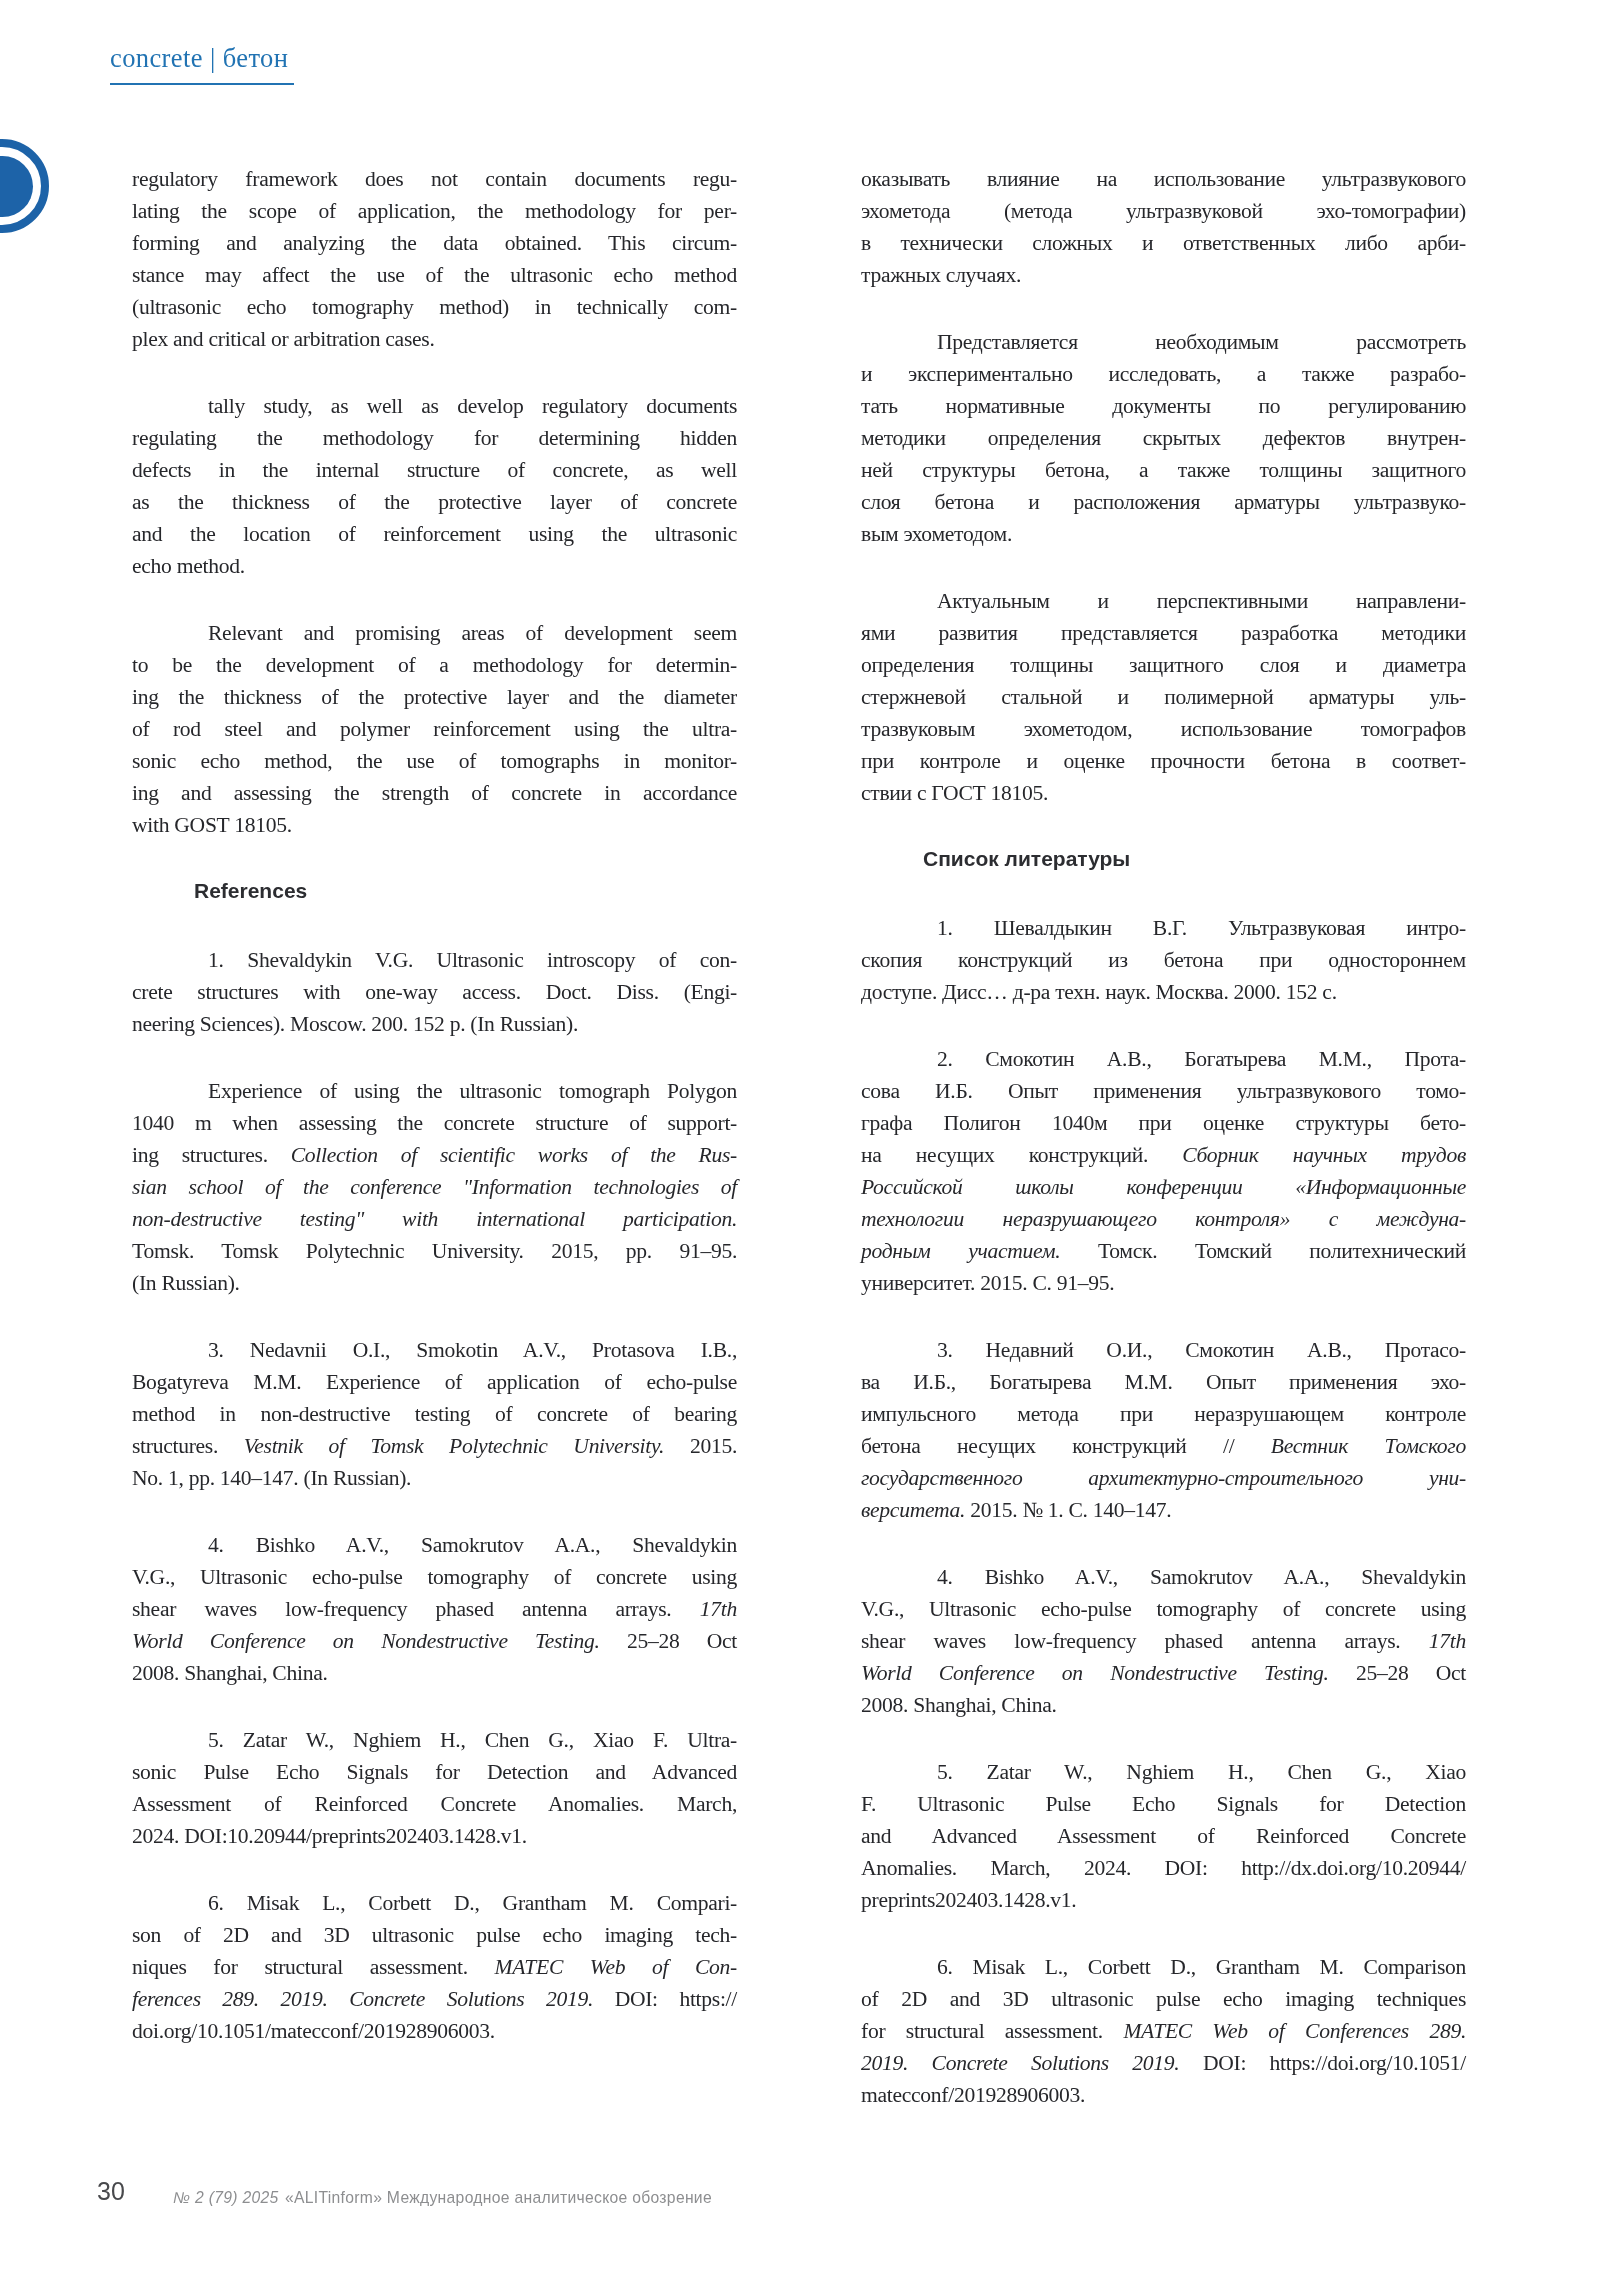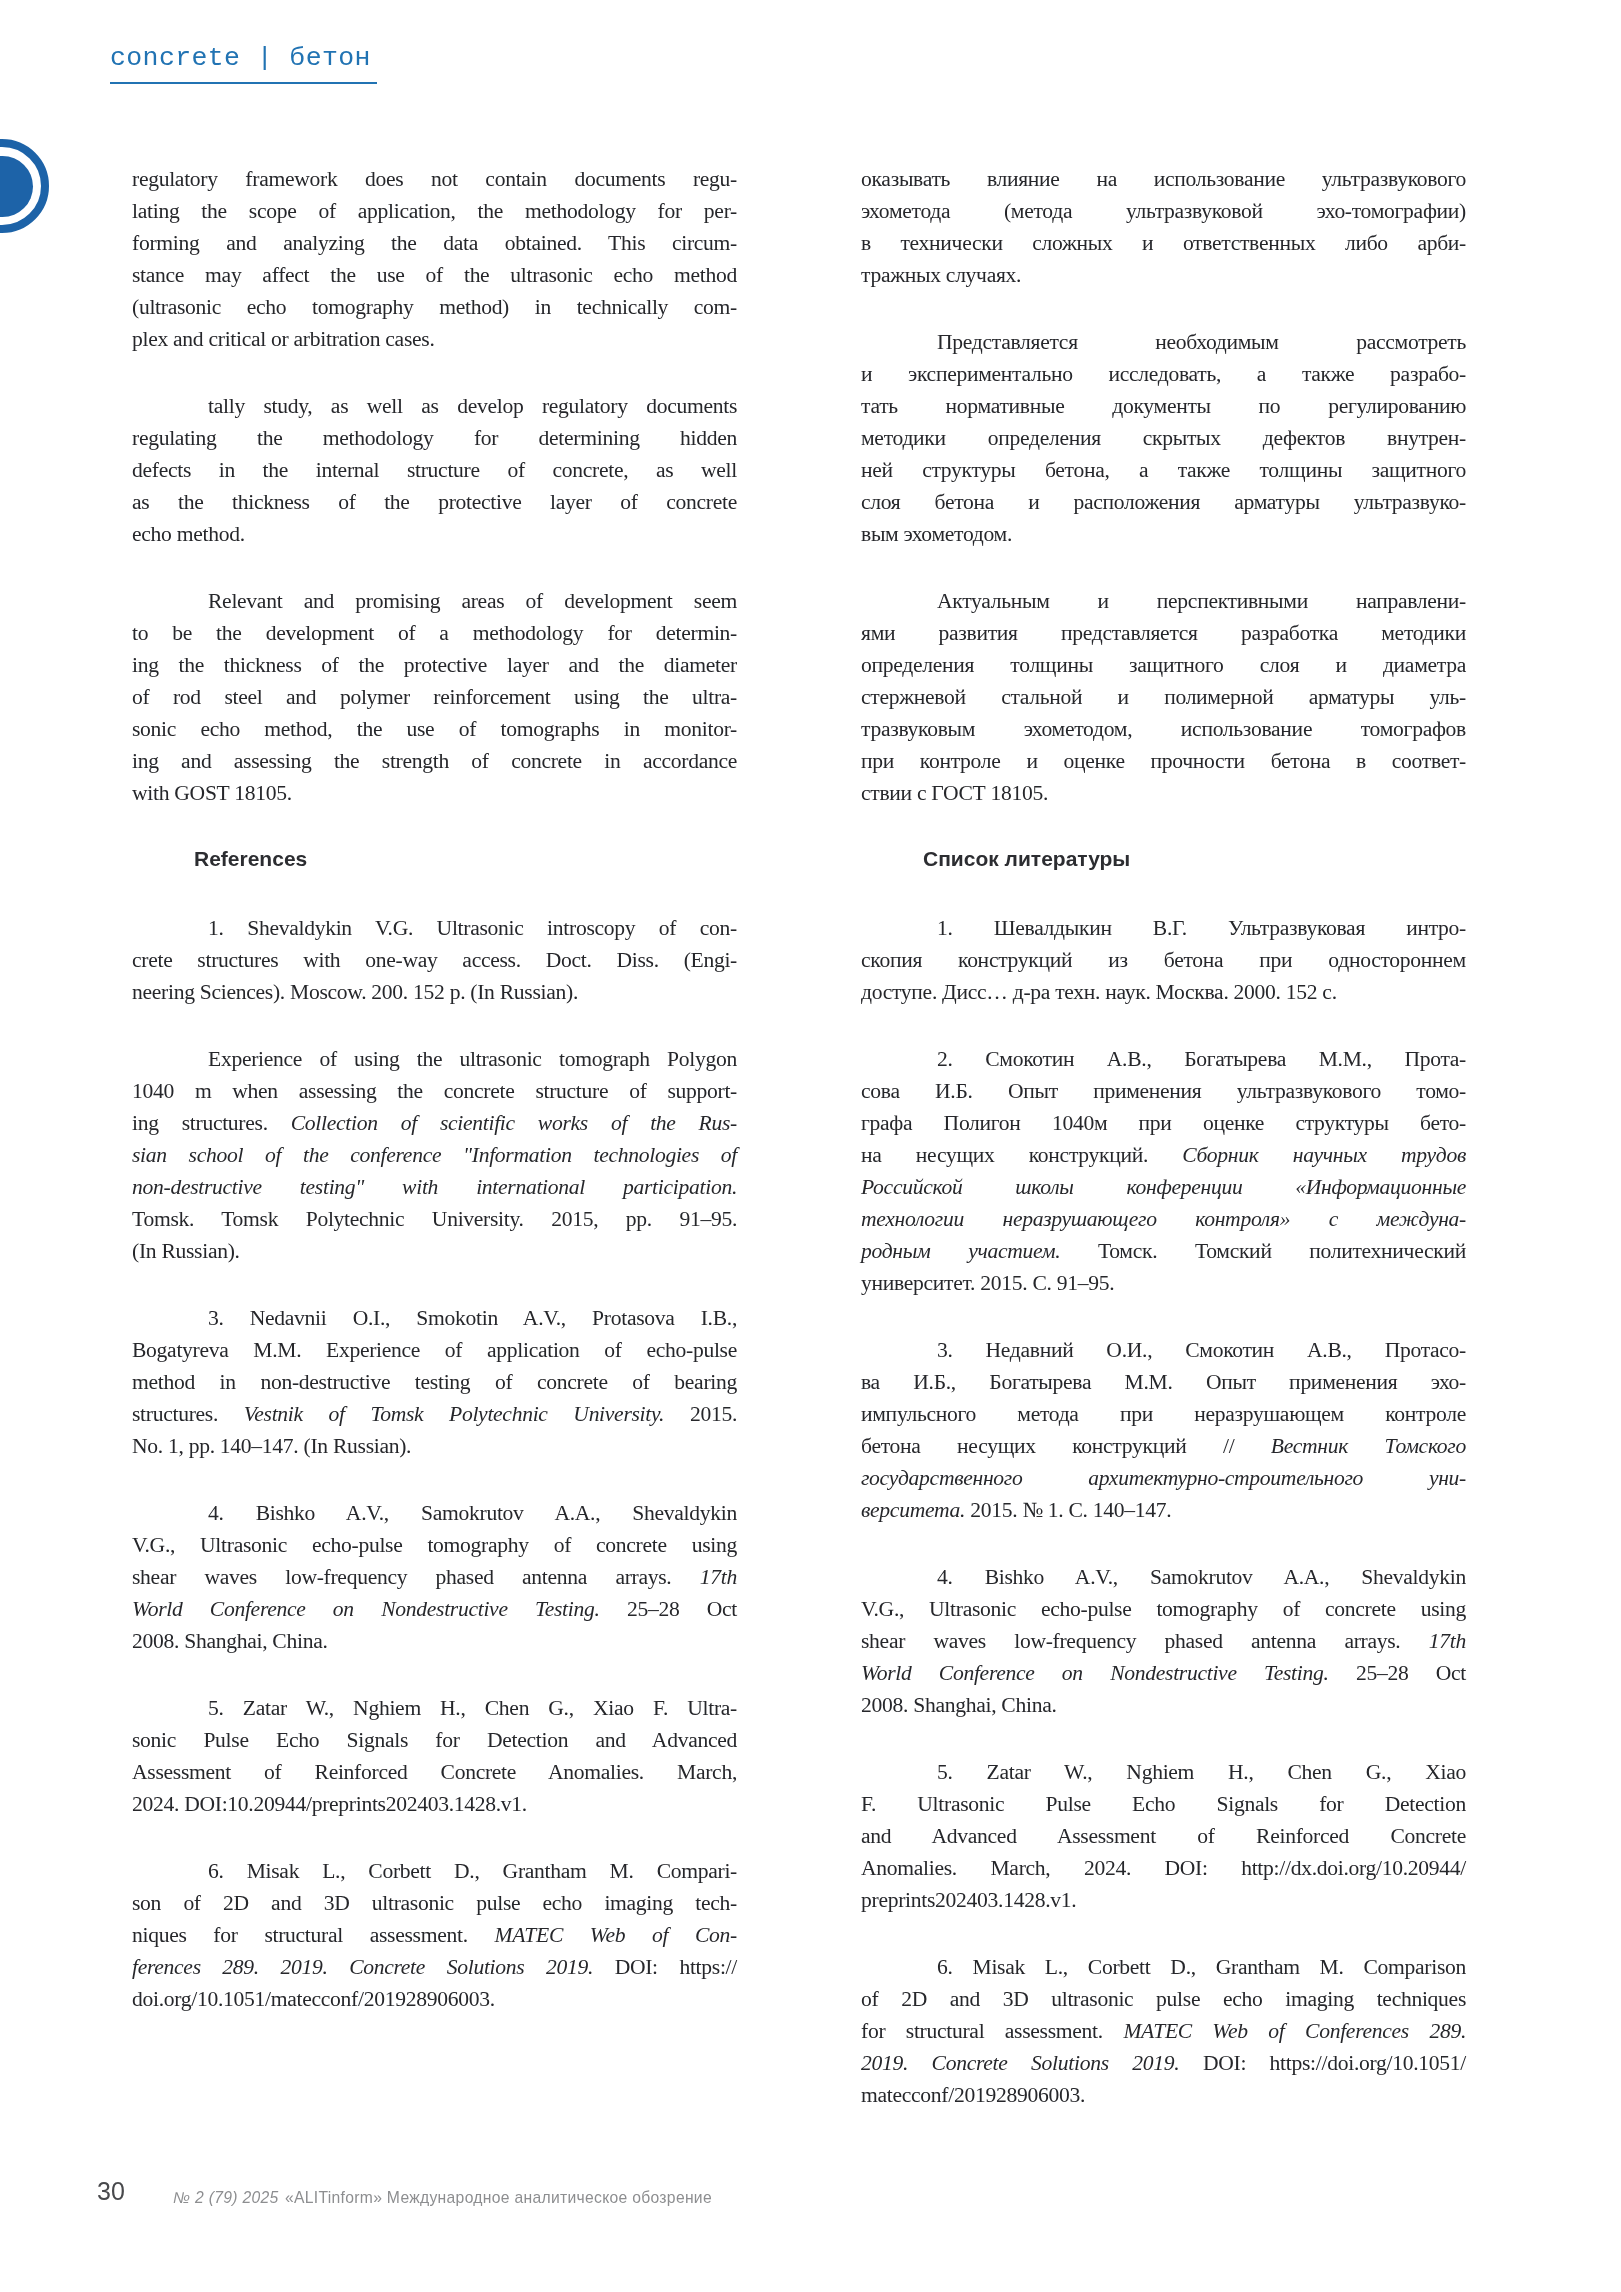--- a/index.html
+++ b/index.html
@@ -5,21 +5,21 @@
   html,body{margin:0;padding:0;}
   body{
     width:1621px;height:2293px;background:#ffffff;position:relative;overflow:hidden;
     font-family:"Liberation Serif","DejaVu Serif",serif;color:#26272b;
   }
   .page{position:absolute;inset:0;overflow:hidden;}
 
   
   .section-label{
     position:absolute;left:110px;top:43px;
-    font-family:Liberation Mono, monospace;font-size:26.5px;letter-spacing:0.4px;
+    font-family:Liberation Serif, serif;font-size:26.5px;letter-spacing:0.4px;
     color:#2173b3;padding:0 5.9px 8.8px 0;border-bottom:2.9px solid #2173b3;
   }
 
   
   .logo{
     position:absolute;left:-45px;top:139px;width:94px;height:94px;box-sizing:border-box;
     border:8.8px solid #1d63a8;border-radius:50%;background:#fff;
     display:flex;align-items:center;justify-content:center;
   }
   .logo .inner{width:61px;height:61px;border-radius:50%;background:#1d63a8;}
@@ -74,20 +74,21 @@
           <div class="ln">forming and analyzing the data obtained. This circum-</div>
           <div class="ln">stance may affect the use of the ultrasonic echo method</div>
           <div class="ln">(ultrasonic echo tomography method) in technically com-</div>
           <div class="ln">plex and critical or arbitration cases.</div>
         </div>
         <div class="para">
           <div class="ln">tally study, as well as develop regulatory documents</div>
           <div class="ln">regulating the methodology for determining hidden</div>
           <div class="ln">defects in the internal structure of concrete, as well</div>
           <div class="ln">as the thickness of the protective layer of concrete</div>
+          <div class="ln">and the location of reinforcement using the ultrasonic</div>
           <div class="ln">echo method.</div>
         </div>
         <div class="para">
           <div class="ln">Relevant and promising areas of development seem</div>
           <div class="ln">to be the development of a methodology for determin-</div>
           <div class="ln">ing the thickness of the protective layer and the diameter</div>
           <div class="ln">of rod steel and polymer reinforcement using the ultra-</div>
           <div class="ln">sonic echo method, the use of tomographs in monitor-</div>
           <div class="ln">ing and assessing the strength of concrete in accordance</div>
           <div class="ln">with GOST 18105.</div>

